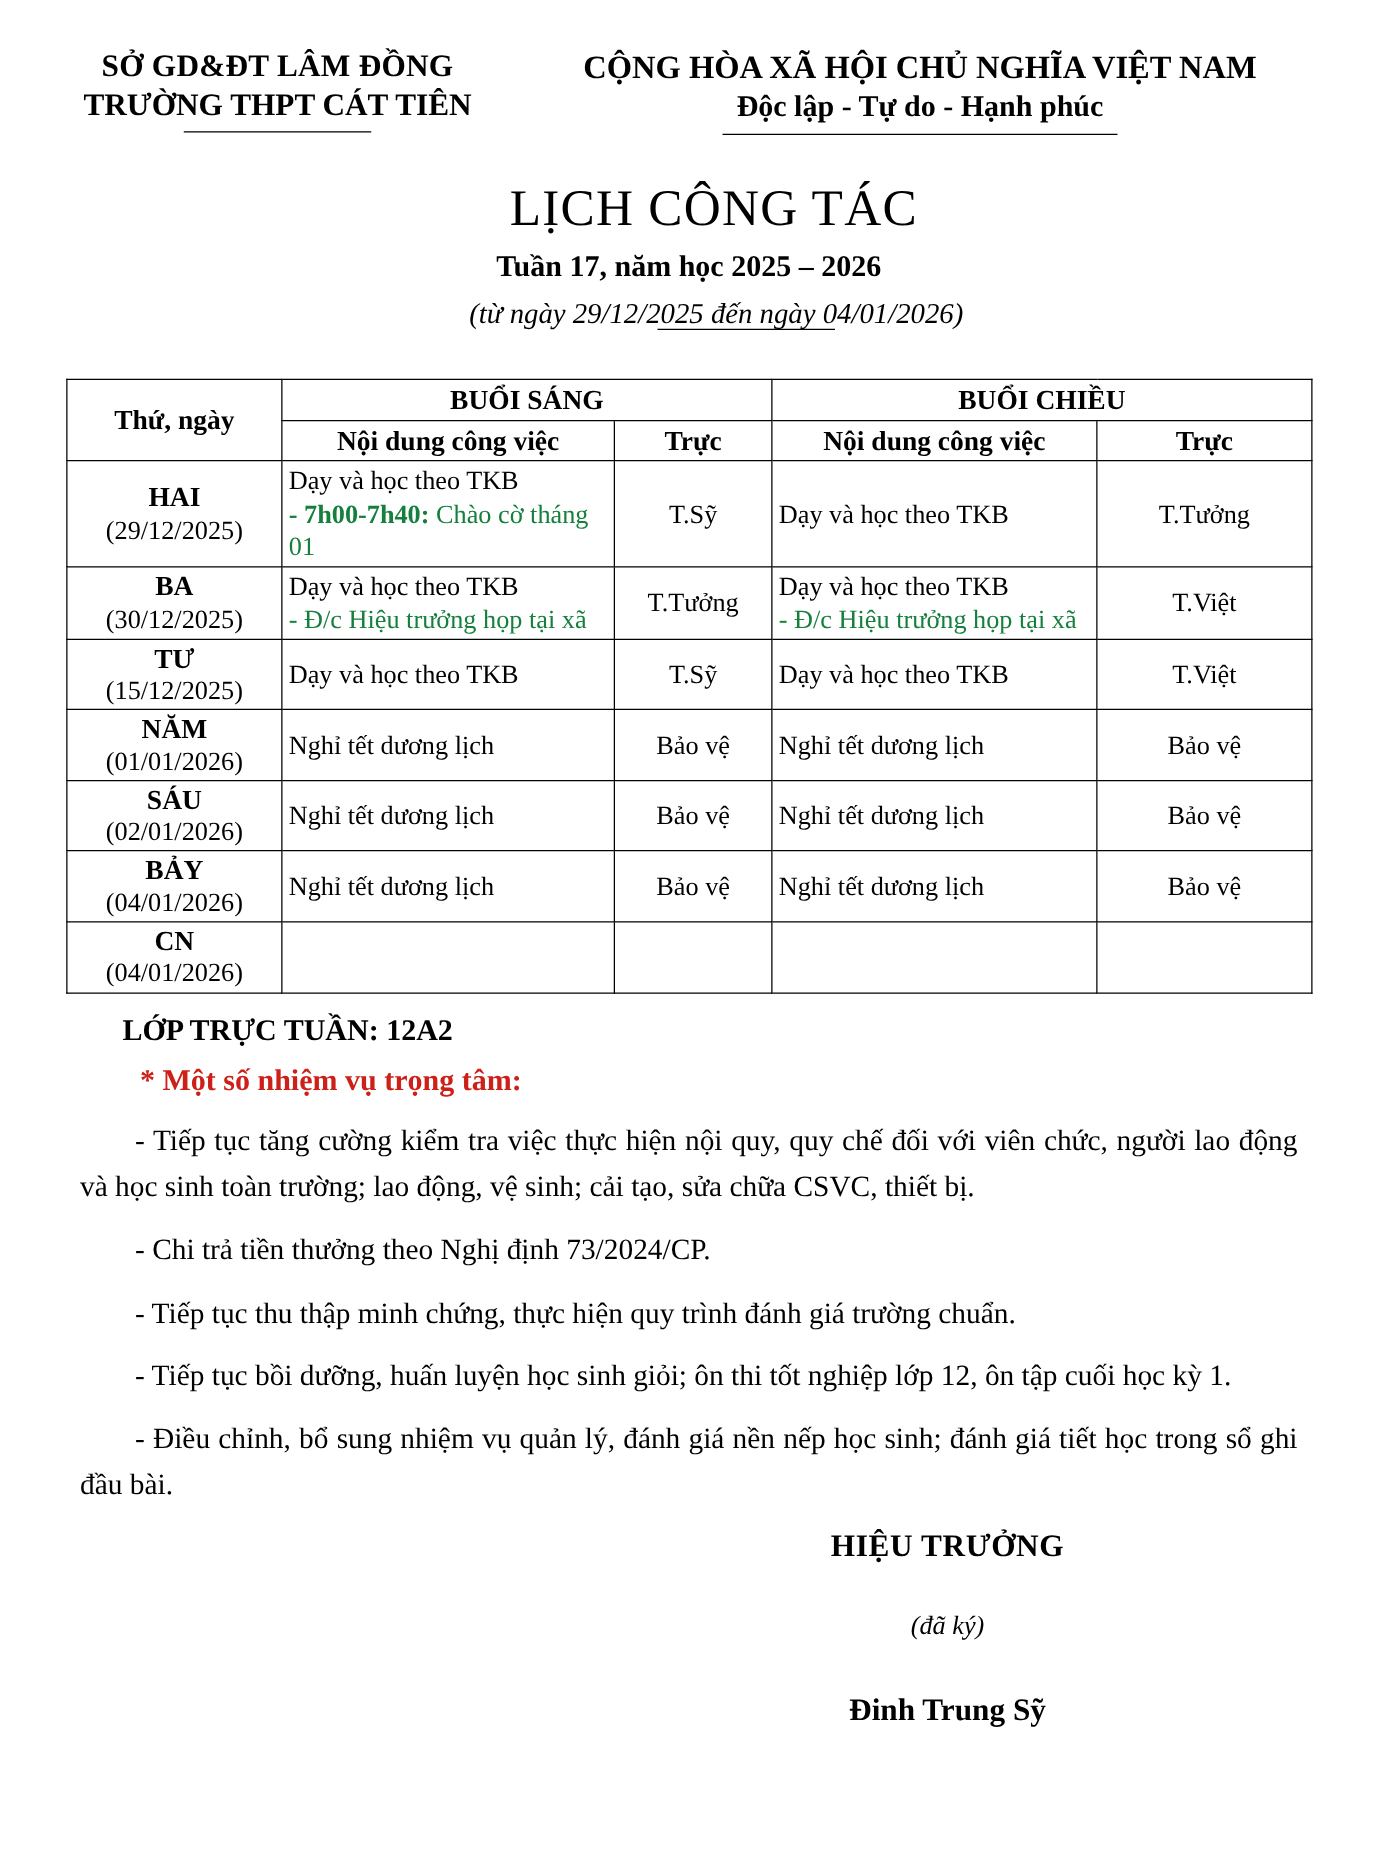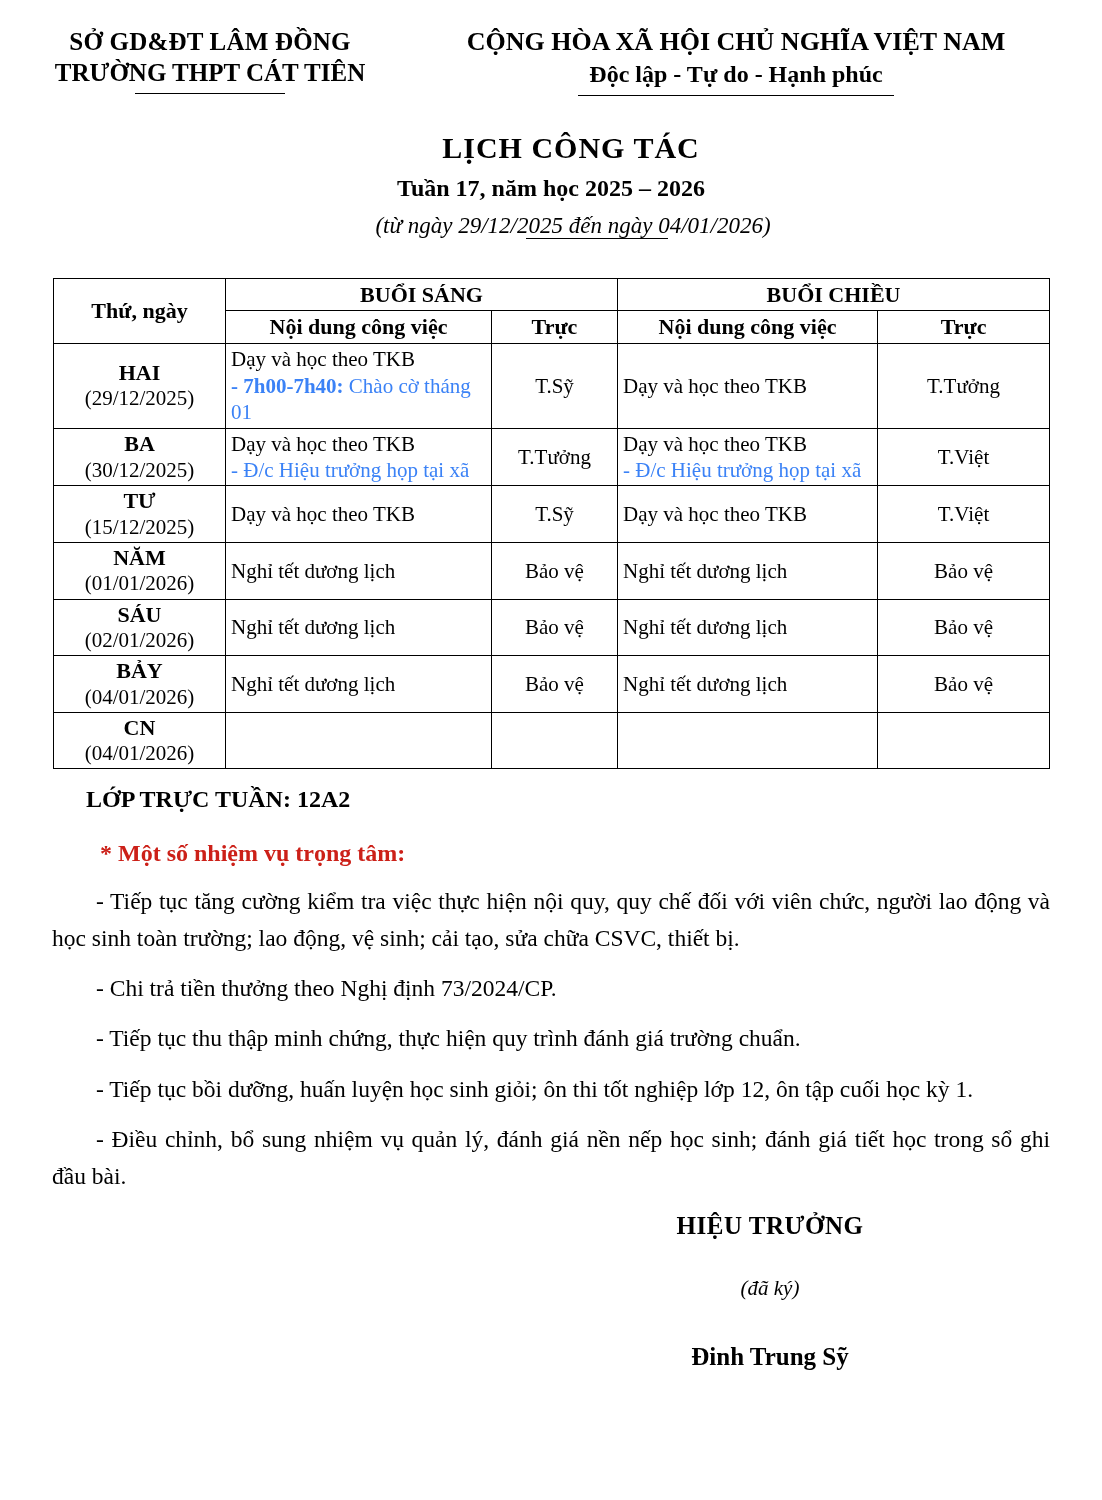--- a/index.html
+++ b/index.html
@@ -11,21 +11,21 @@
     width: 1102px;
     height: 1500px;
     font-family: "Liberation Serif", "DejaVu Serif", serif;
     color: #000000;
     position: relative;
     overflow: hidden;
   }
   .page {
     width: 1102px;
     height: 1500px;
-    padding: 0;
+    padding: 12px;
     box-sizing: border-box;
     position: relative;
   }
 
   
   .masthead {
     display: flex;
     align-items: flex-start;
     padding-top: 26px;
   }
@@ -85,22 +85,22 @@
     bottom: -6px;
     border-bottom: 1.6px solid #000;
   }
 
   
   .title-block {
     text-align: center;
     margin-top: 40px;
   }
   .doc-title {
-    font-size: 30px;
-    font-weight: bold;
+    font-size: 41px;
+    font-weight: normal;
     letter-spacing: 1px;
     line-height: 1.2;
     margin-left: 40px;
   }
   .doc-sub {
     font-size: 24px;
     font-weight: bold;
     margin-top: 8px;
     line-height: 1.2;
   }
@@ -167,21 +167,21 @@
     line-height: 1.2;
   }
   td.contentcell {
     text-align: left;
     padding: 4px 6px;
   }
   td.dutycell {
     text-align: center;
   }
   .note-red {
-    color: #3b82f6;
+    color: #15803d;
   }
   .note-bold {
     font-weight: bold;
   }
   .cline { display: block; }
 
   
   .below {
     margin-top: 14px;
     padding: 0 52px 0 52px;
@@ -190,21 +190,21 @@
     font-size: 24px;
     font-weight: bold;
     padding-left: 34px;
     line-height: 1.35;
   }
   .tasks-head {
     font-size: 24px;
     font-weight: bold;
     color: #cc2018;
     padding-left: 48px;
-    margin-top: 21px;
+    margin-top: 8px;
     line-height: 1.35;
   }
   .task-p {
     font-size: 23.5px;
     line-height: 1.55;
     margin-top: 14px;
     text-align: justify;
     text-indent: 44px;
   }
 

